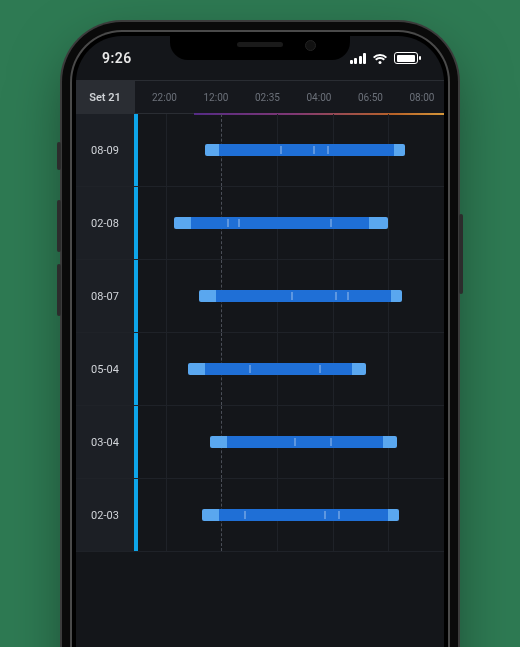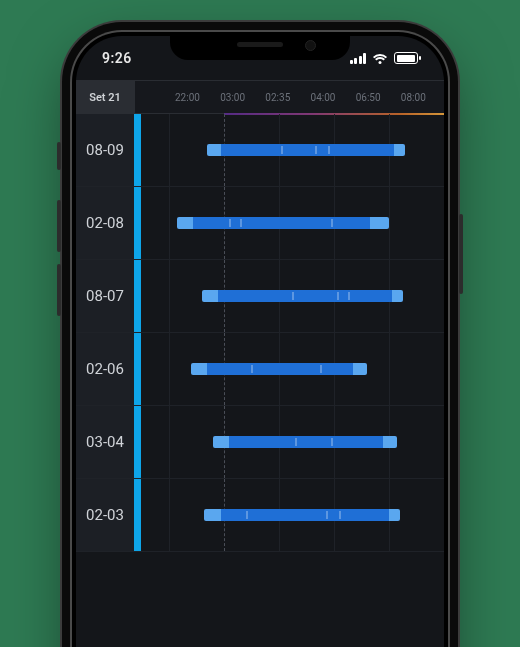--- a/index.html
+++ b/index.html
@@ -69,47 +69,46 @@
   .header{
     display:flex;justify-content:space-between;align-items:center;
     padding:6px 22px 14px 22px;
   }
   .header h1{margin:0;font-size:30px;font-weight:800;color:#fff;letter-spacing:-.5px;}
   .profile-icon{width:22px;height:22px;color:#9aa0a8;}
   
   .timeline-head{
     display:flex;height:32px;border-top:1px solid #2a2d33;border-bottom:1px solid #2a2d33;
     background:#16181d;
-    gap:38px;
   }
   .datecol{
     flex:0 0 58px;display:flex;align-items:center;justify-content:center;
     font-size:11px;font-weight:600;color:#cfd2d6;
     background:#2a2d33;border-right:1px solid #2a2d33;
   }
   .timescale{
     position:relative;flex:1;display:flex;
   }
   .timescale .slot{
     flex:1;display:flex;align-items:center;justify-content:flex-start;
-    font-size:10px;color:#6c717a;padding-left:2px;text-align:center;
+    font-size:10px;color:#6c717a;padding-left:17px;text-align:center;
   }
   .timescale::after{ 
     content:"";position:absolute;left:19%;right:0;bottom:-2px;height:2px;
     background:linear-gradient(90deg,#5b2c8f 0%,#8a3a7c 40%,#c96a28 80%,#e8a23c 100%);
     opacity:.9;
   }
   
   .rows{position:relative;}
   .row{
     display:flex;height:72px;border-bottom:1px solid #1f2228;
   }
   .row .labelcol{
     flex:0 0 58px;display:flex;align-items:center;justify-content:center;
-    font-size:15px;color:#d0d3d8;background:#1c1f25;border-right:7px solid #0ea5e9;
+    font-size:11px;color:#d0d3d8;background:#1c1f25;border-right:4px solid #0ea5e9;
   }
   .row .track{
     position:relative;flex:1;
   }
   
   .track .grid{position:absolute;top:0;bottom:0;width:0;border-left:1px solid #1f2228;}
   
   .track .midnight{position:absolute;top:0;bottom:0;width:0;border-left:1px dashed #4a4e57;}
   
   .bar{
@@ -155,21 +154,21 @@
               <span class="fill"></span>
             </div>
         </div>
       </div>
 
 
       <div class="timeline-head">
         <div class="datecol">Set 21</div>
         <div class="timescale" id="timescale">
             <div class="slot">22:00</div>
-            <div class="slot">03:00</div>
+            <div class="slot">12:00</div>
             <div class="slot">02:35</div>
             <div class="slot">04:00</div>
             <div class="slot">06:50</div>
             <div class="slot">08:00</div>
           </div>
       </div>
 
       <div class="rows" id="rows">
           <div class="row">
             <div class="labelcol">08-09</div>
@@ -213,21 +212,21 @@
               <div class="grid" style="left: 81.8182%;"></div>
               <div class="bar" style="left: 20%; width: 66.3636%;">
                 <div class="deep" style="left: 8.21918%; right: 5.47945%;"></div>
                 <div class="tick" style="left: 45.2055%;"></div>
                 <div class="tick" style="left: 67.1233%;"></div>
                 <div class="tick" style="left: 72.6027%;"></div>
               </div>
             </div>
           </div>
           <div class="row">
-            <div class="labelcol">02-06</div>
+            <div class="labelcol">05-04</div>
             <div class="track">
               <div class="grid" style="left: 9.09091%;"></div>
               <div class="midnight" style="left: 27.2727%;"></div>
               <div class="grid" style="left: 45.4545%;"></div>
               <div class="grid" style="left: 63.6364%;"></div>
               <div class="grid" style="left: 81.8182%;"></div>
               <div class="bar" style="left: 16.3636%; width: 58.1818%;">
                 <div class="deep" style="left: 9.375%; right: 7.8125%;"></div>
                 <div class="tick" style="left: 34.375%;"></div>
                 <div class="tick" style="left: 73.4375%;"></div>

